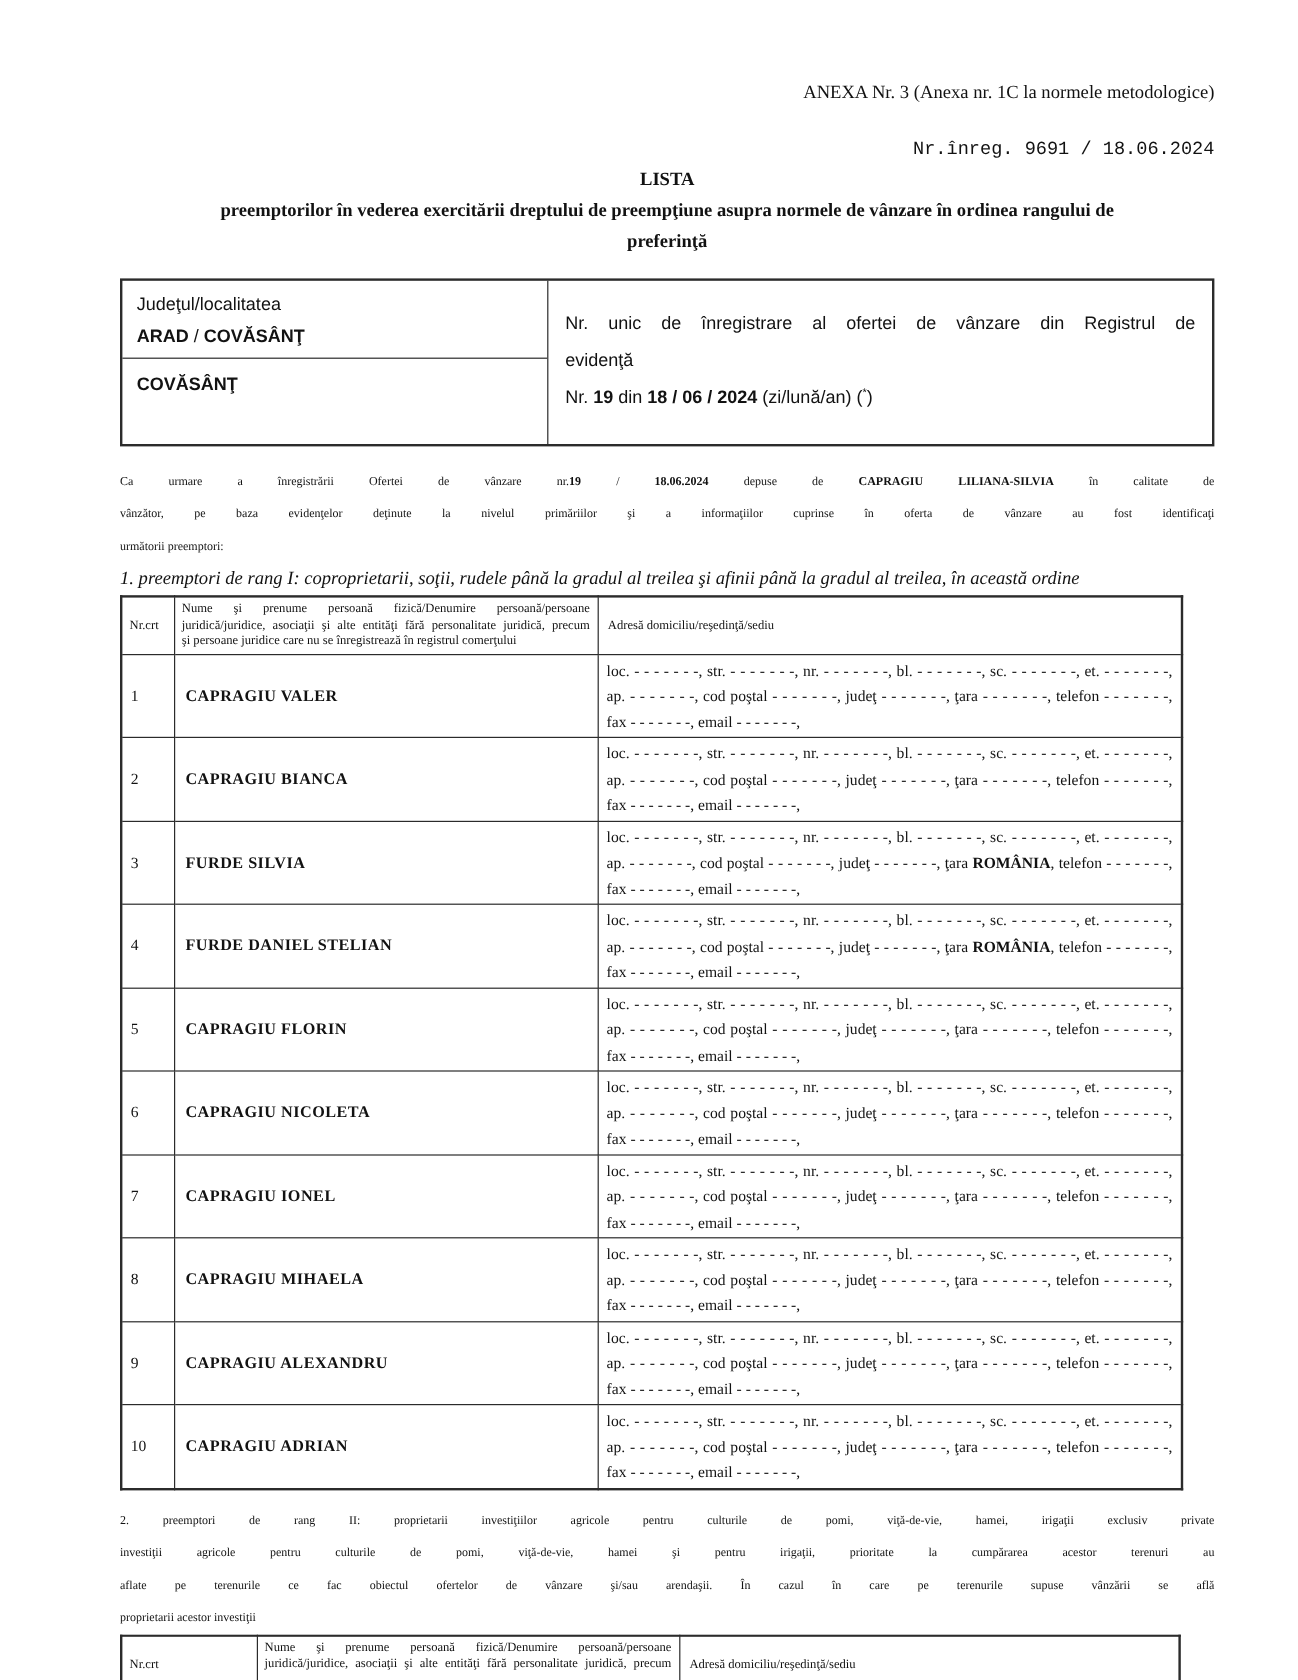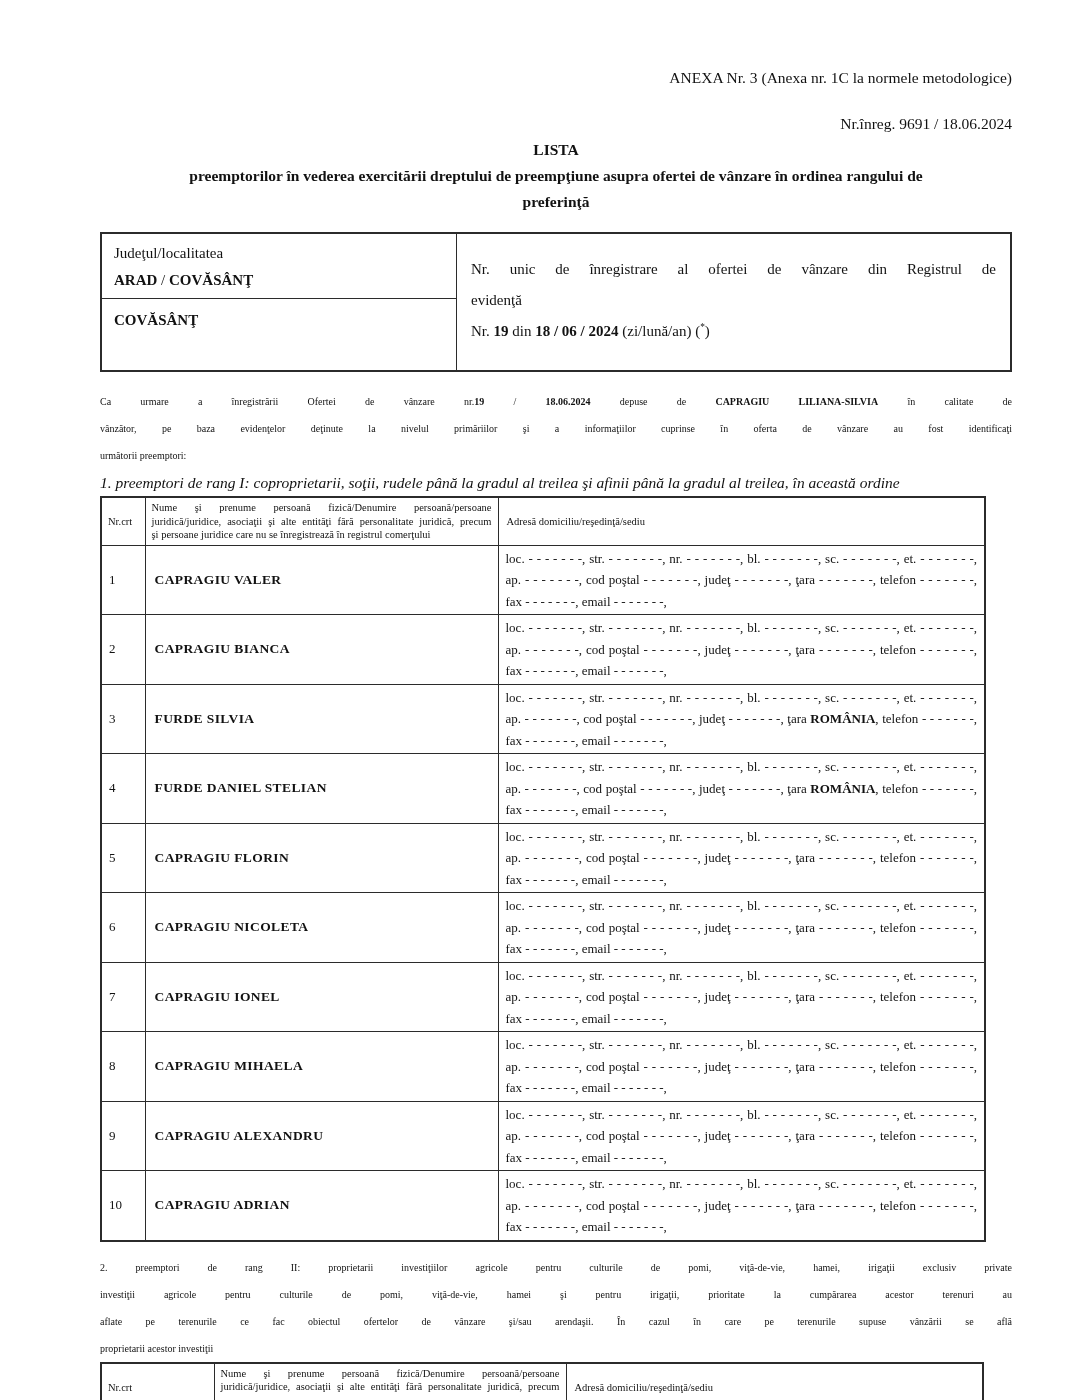--- a/index.html
+++ b/index.html
@@ -11,36 +11,36 @@
     color:#121212;
     font-family:"Liberation Serif", serif;
   }
   .content{margin:0 98px 0 100px;padding-top:65px;width:912px;}
 
   
   .hdr-line{margin:0;font-size:15.5px;line-height:26px;}
   .right{text-align:right;}
   .center{text-align:center;}
   .bold{font-weight:bold;}
-  .reg-line{margin-top:20px;}
+  .reg-line{margin-top:20px;font-family:Liberation Mono, monospace;}
 
   
   .jline{text-align:justify;text-align-last:justify;}
   .jline:last-child{text-align-last:left;}
   .force-just .jline:last-child{text-align-last:justify;}
   .left .jline{text-align:center;text-align-last:left;}
   .centered .jline{text-align:center;text-align-last:center;}
   .b{font-weight:bold;}
   sup{font-size:0.62em;line-height:0;vertical-align:super;}
 
   
   .info-box{
     margin-top:17px;display:flex;height:140px;box-sizing:border-box;
     border:2px solid #2b2b2b;
-    font-family:Liberation Serif, serif;font-size:15px;
+    font-family:Liberation Sans, sans-serif;font-size:15px;
   }
   .ib-left{width:355px;box-sizing:border-box;border-right:1.5px solid #2b2b2b;display:flex;flex-direction:column;}
   .ib-cell1{height:65px;box-sizing:border-box;border-bottom:1.5px solid #2b2b2b;padding:6px 12px 0 12px;}
   .ib-cell2{flex:1;padding:8px 12px 0 12px;}
   .ib-left p{margin:0;line-height:27px;}
   .ib-left .jline{line-height:27px;}
   .ib-right{flex:1;padding:20px 14px 0 14px;}
   .ib-right .jline{line-height:31px;}
 
   
@@ -73,21 +73,21 @@
 </head>
 <body>
 
 <div class="page">
   <div class="content">
 
     <p class="hdr-line right">ANEXA Nr. 3 (Anexa nr. 1C la normele metodologice)</p>
     <p class="hdr-line right reg-line">Nr.înreg. 9691 / 18.06.2024</p>
     <p class="hdr-line center bold">LISTA</p>
     <div class="hdr-line center bold centered">
-        <div class="jline"><span>preemptorilor în vederea exercitării dreptului de preempţiune asupra ofertei de vânzare în ordinea rangului de</span></div>
+        <div class="jline"><span>preemptorilor în vederea exercitării dreptului de preempţiune asupra normele de vânzare în ordinea rangului de</span></div>
         <div class="jline"><span>preferinţă</span></div>
       </div>
 
     <div class="info-box">
       <div class="ib-left">
         <div class="ib-cell1">
           <p>Judeţul/localitatea</p>
           <div class="left">
               <div class="jline"><span class="b">ARAD</span><span> / </span><span class="b">COVĂSÂNŢ</span></div>
             </div>

